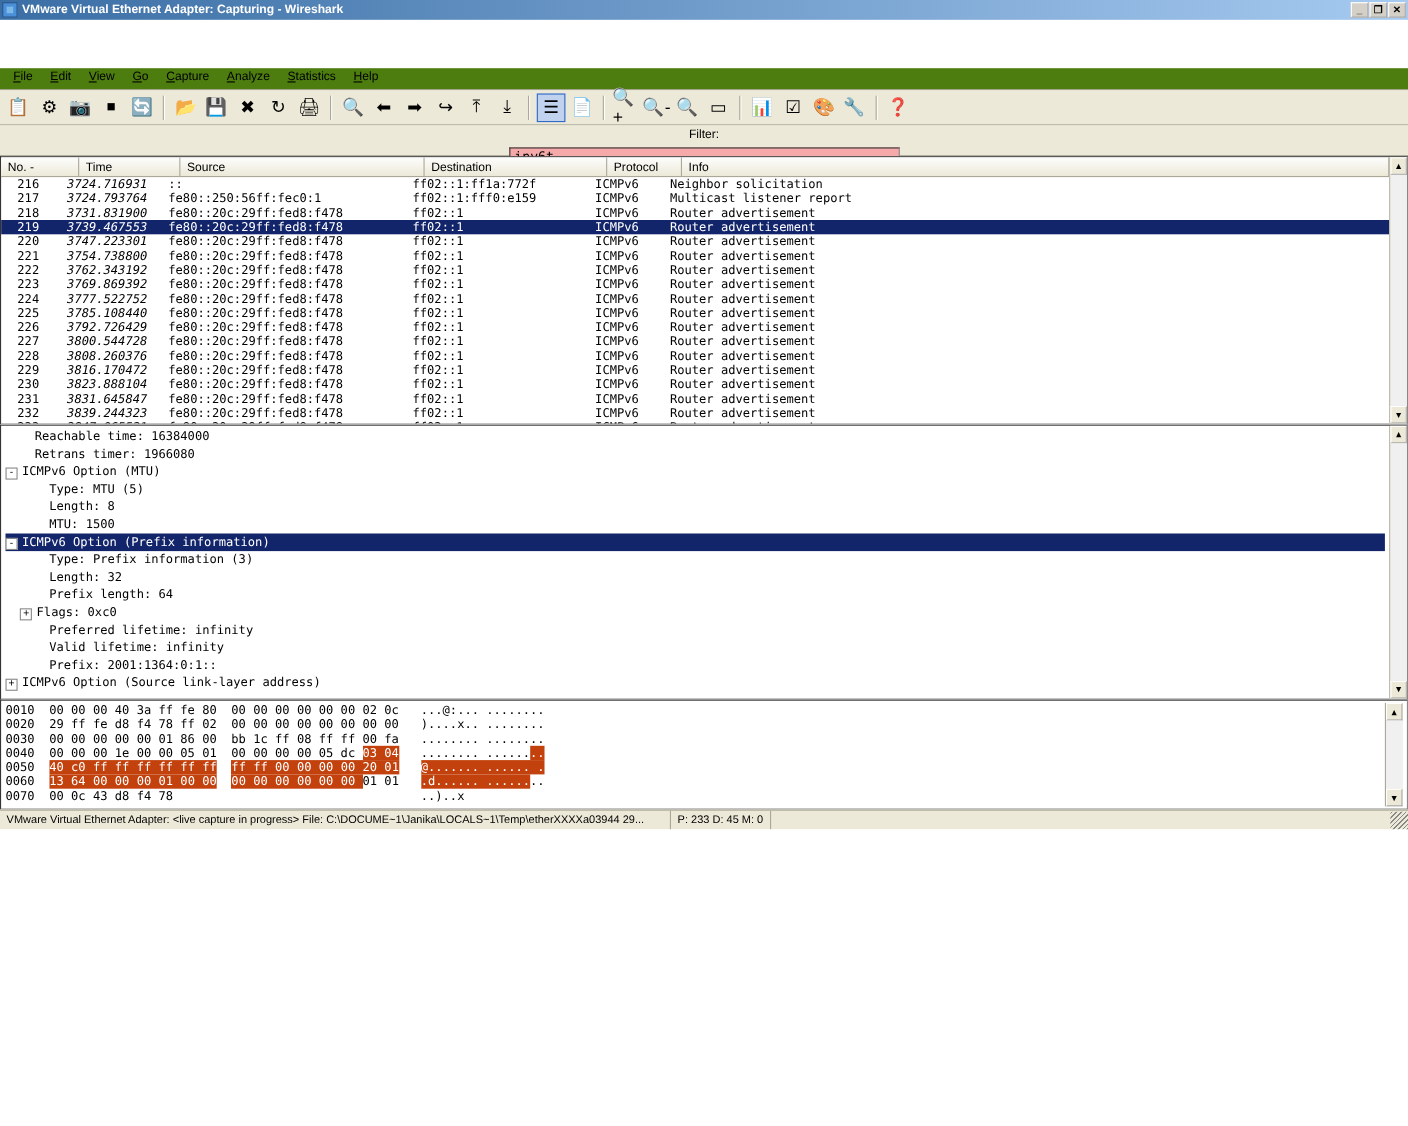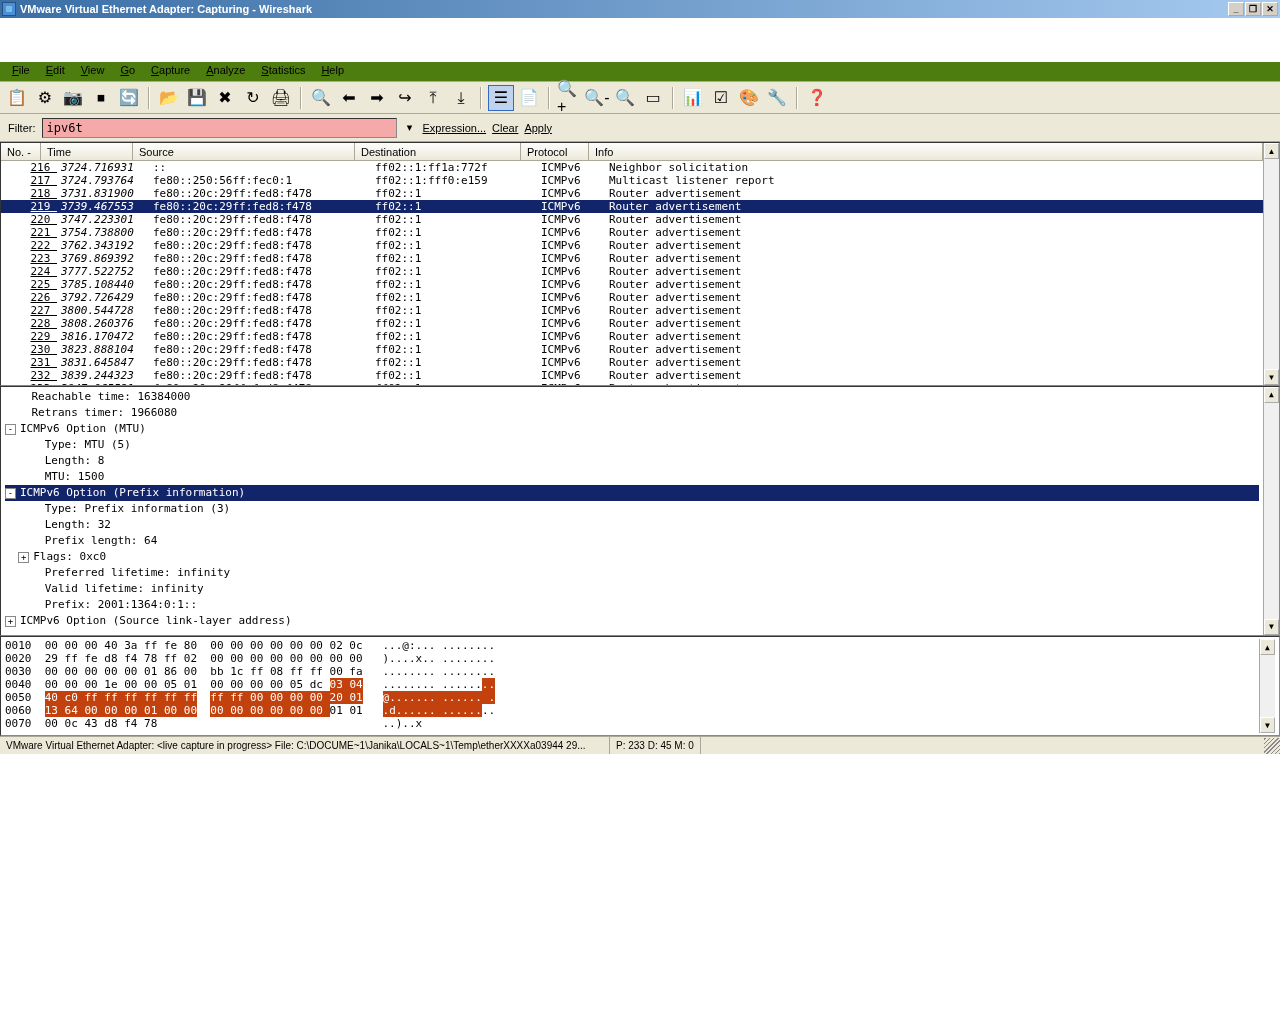--- a/index.html
+++ b/index.html
@@ -10,32 +10,32 @@
 .titlebar-text { flex: 1; }
 .titlebar-btns { display: flex; gap: 1px; }
 .titlebar-btn { width: 16px; height: 14px; background: #d4d0c8; border: 1px outset #fff; font-size: 9px; display: flex; align-items: center; justify-content: center; cursor: pointer; color: #000; }
 .menubar { height: 20px; background: #4d7c0f; display: flex; align-items: flex-start; padding: 0 4px; border-bottom: 1px solid #aca899; margin-top: 44px; }
 .menubar-item { padding: 2px 8px; cursor: pointer; }
 .menubar-item u { text-decoration: underline; }
 .toolbar { height: 32px; background: #ece9d8; display: flex; align-items: center; padding: 2px 4px; border-bottom: 1px solid #aca899; gap: 2px; }
 .tb-btn { width: 26px; height: 26px; display: flex; align-items: center; justify-content: center; cursor: pointer; border: 1px solid transparent; font-size: 16px; }
 .tb-sep { width: 2px; height: 22px; border-left: 1px solid #aca899; border-right: 1px solid #fff; margin: 0 4px; }
 .tb-btn.active { border: 1px solid #316ac5; background: #c1d2ee; }
-.filterbar { height: 28px; background: #ece9d8; display: flex; align-items: center; padding: 2px 8px; border-bottom: 1px solid #aca899; gap: 6px; }
+.filterbar { height: 28px; background: #ece9d8; display: flex; align-items: center; padding: 2px 8px; border-bottom: 1px solid #aca899; gap: 6px; flex-direction: column; }
 .filter-input { width: 355px; height: 20px; padding: 0 4px; font-family: monospace; font-size: 12px; background: #f5a9a9; border: 1px inset #888; }
 .filter-drop { width: 14px; height: 14px; cursor: pointer; display: flex; align-items: center; justify-content: center; }
 .filter-link { cursor: pointer; text-decoration: underline; }
 .packet-pane { height: 244px; background: #fff; border: 1px inset #888; overflow: hidden; position: relative; display: flex; }
 .packet-scroll { flex: 1; overflow: hidden; }
 .packet-header { height: 18px; background: linear-gradient(#fdfdfd, #ece9d8); border-bottom: 1px solid #aca899; display: flex; }
 .ph-col { border-right: 1px solid #aca899; padding: 2px 6px; font-size: 11px; display: flex; align-items: center; cursor: pointer; }
 .packet-rows { font-family: 'Lucida Console', monospace; font-size: 11px; line-height: 13px; }
 .packet-row { display: flex; height: 13px; white-space: pre; cursor: pointer; }
 .packet-row.selected { background: #12246a; color: #fff; }
-.pr-no { width: 60px; text-align: right; padding-right: 4px; text-decoration: underline; }
+.pr-no { width: 60px; text-align: center; padding-right: 4px; }
 .pr-time { width: 92px; font-style: italic; }
 .pr-src { width: 222px; }
 .pr-dst { width: 166px; }
 .pr-proto { width: 68px; }
 .pr-info { flex: 1; }
 .vscroll { width: 16px; background: #ece9d8; border-left: 1px solid #aca899; display: flex; flex-direction: column; }
 .vscroll-btn { height: 16px; background: #ece9d8; border: 1px outset #fff; display: flex; align-items: center; justify-content: center; font-size: 8px; cursor: pointer; }
 .vscroll-track { flex: 1; background: #f0f0f0; }
 .detail-pane { height: 250px; background: #fff; border: 1px inset #888; font-family: 'Lucida Console', monospace; font-size: 11px; line-height: 16px; overflow: hidden; display: flex; }
 .detail-content { flex: 1; padding: 2px 4px; }
@@ -115,21 +115,21 @@
   <input class="filter-input" id="filter-input" value="ipv6t" style="">
   <span class="filter-drop">▾</span>
   <span class="filter-link">Expression...</span>
   <span class="filter-link">Clear</span>
   <span class="filter-link">Apply</span>
 </div>
 
 <div class="packet-pane">
   <div class="packet-scroll">
     <div class="packet-header">
-      <div class="ph-col" style="width:40px">No. -</div>
+      <div class="ph-col" style="width:71px">No. -</div>
       <div class="ph-col" style="width:92px">Time</div>
       <div class="ph-col" style="width:222px">Source</div>
       <div class="ph-col" style="width:166px">Destination</div>
       <div class="ph-col" style="width:68px">Protocol</div>
       <div class="ph-col" style="flex:1">Info</div>
     </div>
     <div class="packet-rows" id="packet-rows">
         <div class="packet-row"><span class="pr-no">216 </span><span class="pr-time">3724.716931 </span><span class="pr-src">::                            </span><span class="pr-dst">ff02::1:ff1a:772f     </span><span class="pr-proto">ICMPv6   </span><span class="pr-info">Neighbor solicitation</span></div>
         <div class="packet-row"><span class="pr-no">217 </span><span class="pr-time">3724.793764 </span><span class="pr-src">fe80::250:56ff:fec0:1         </span><span class="pr-dst">ff02::1:fff0:e159     </span><span class="pr-proto">ICMPv6   </span><span class="pr-info">Multicast listener report</span></div>
         <div class="packet-row"><span class="pr-no">218 </span><span class="pr-time">3731.831900 </span><span class="pr-src">fe80::20c:29ff:fed8:f478      </span><span class="pr-dst">ff02::1               </span><span class="pr-proto">ICMPv6   </span><span class="pr-info">Router advertisement</span></div>

